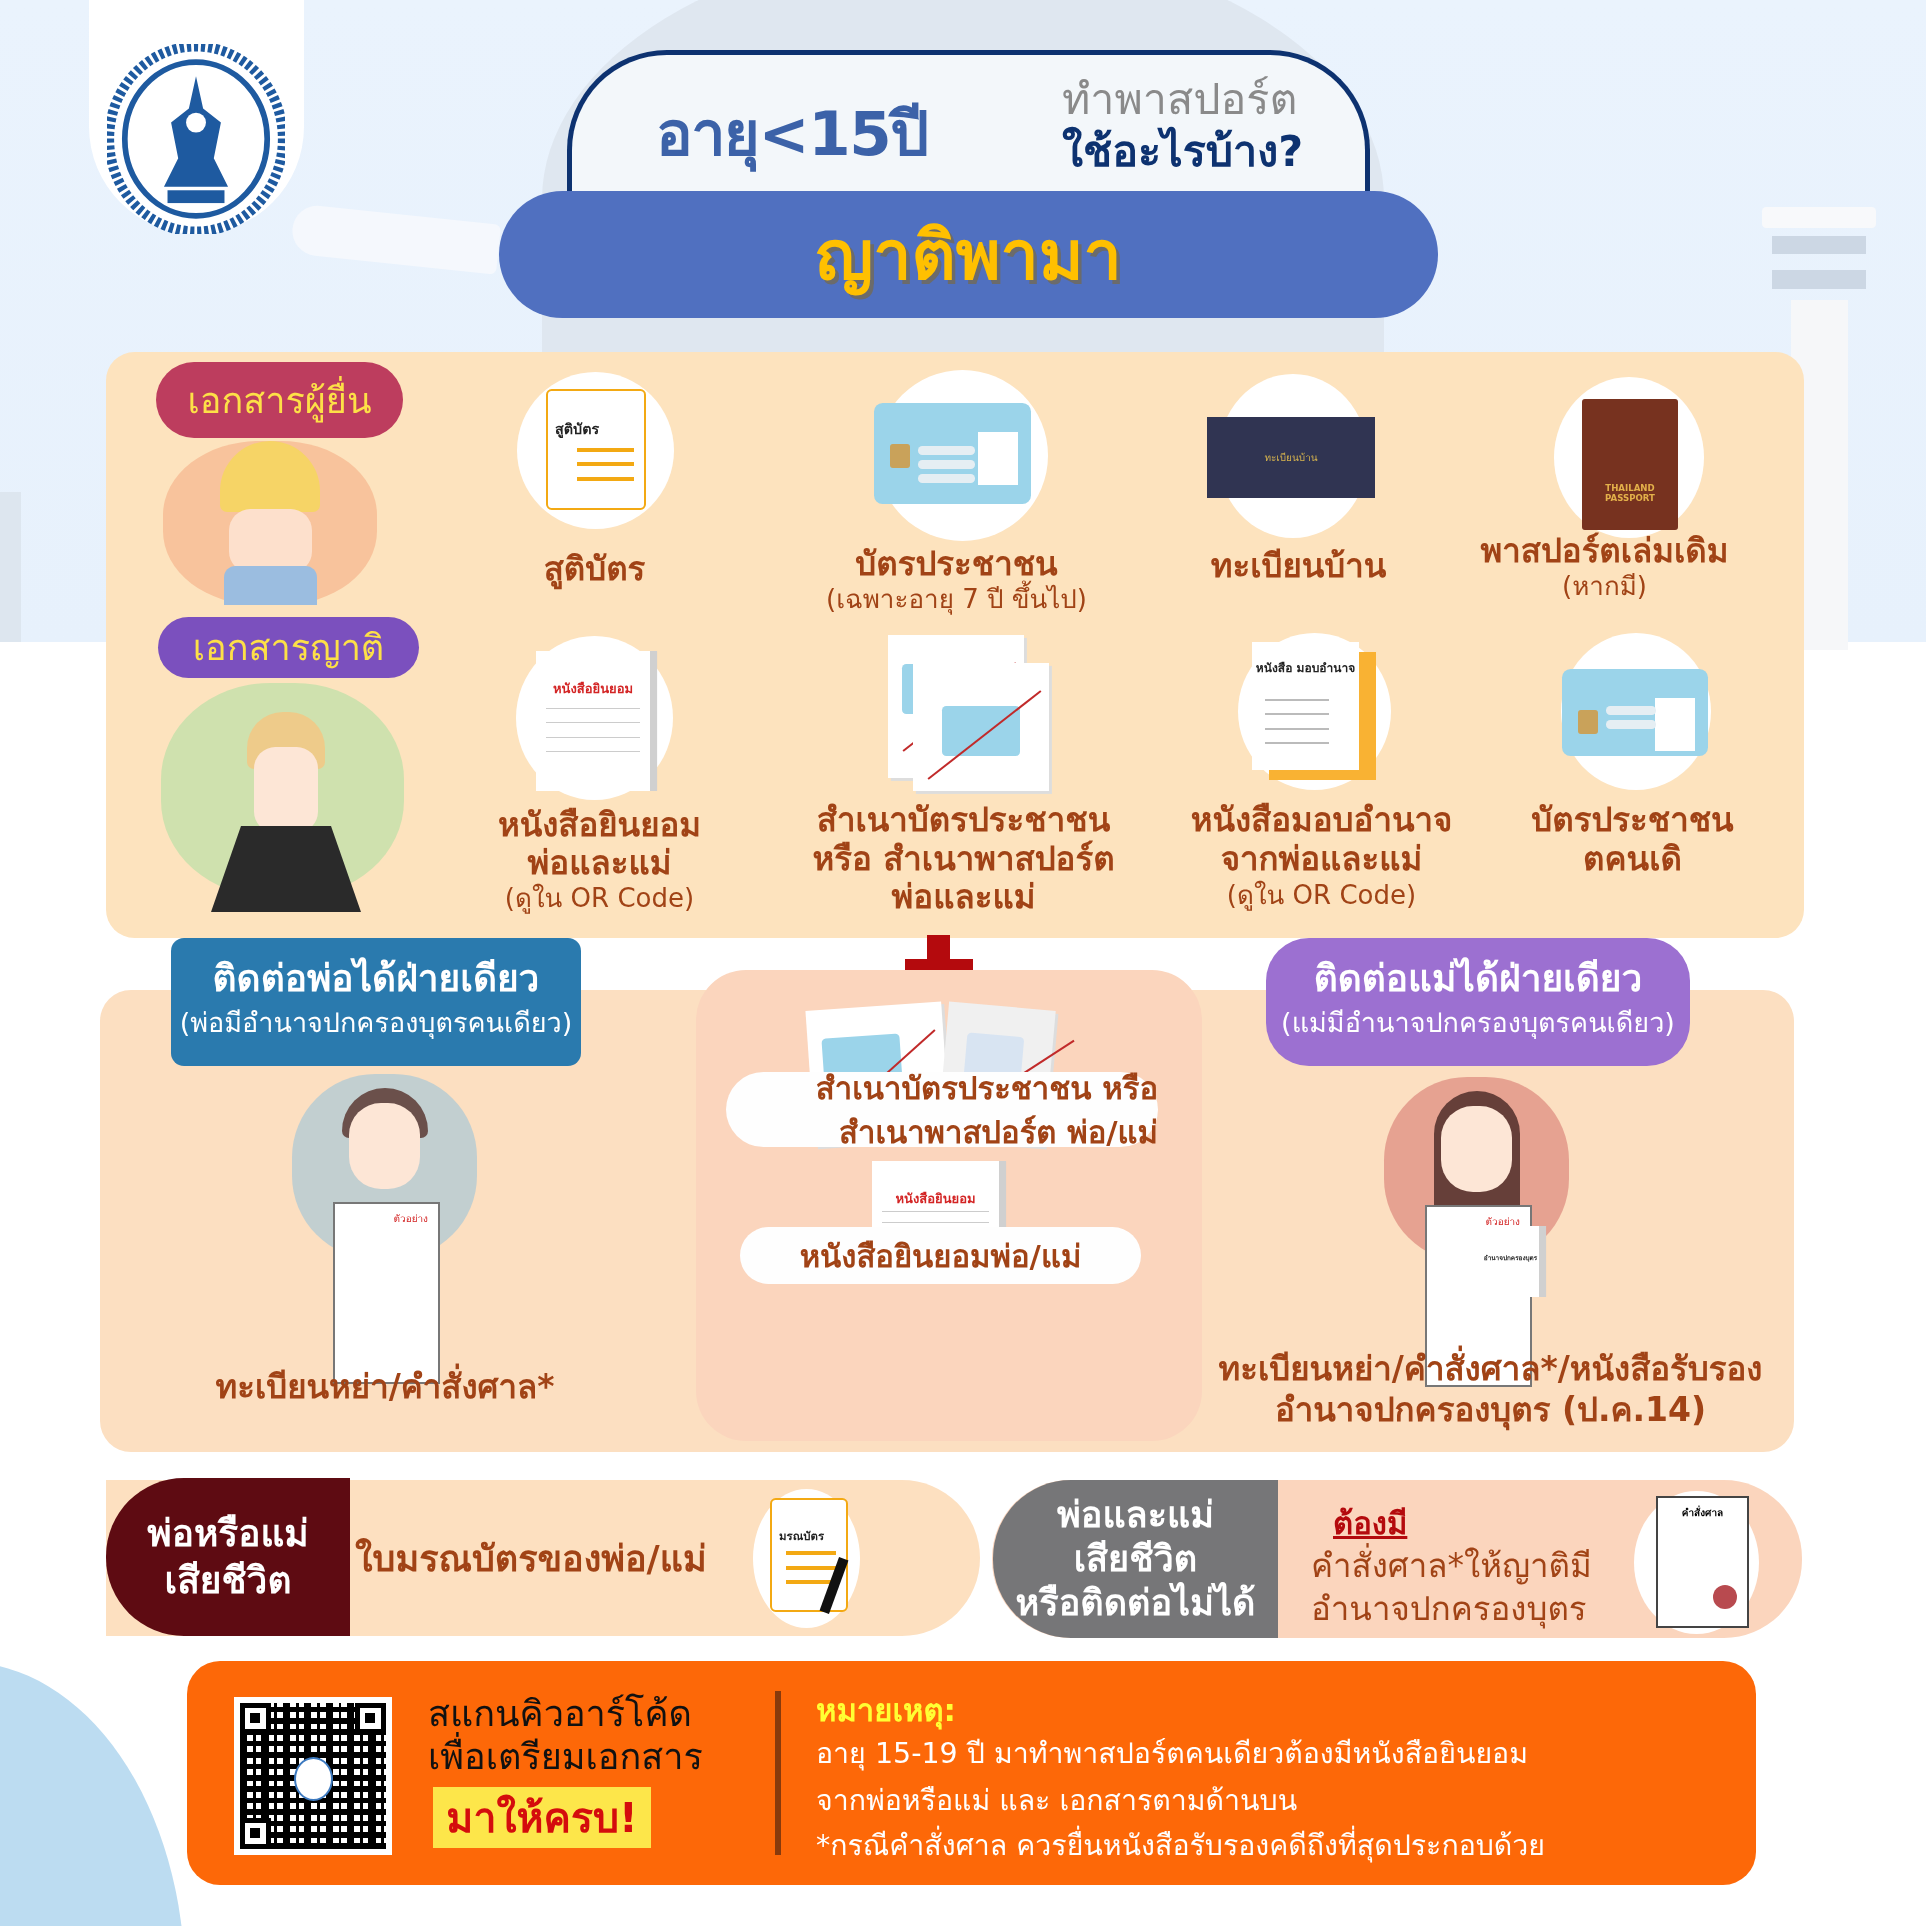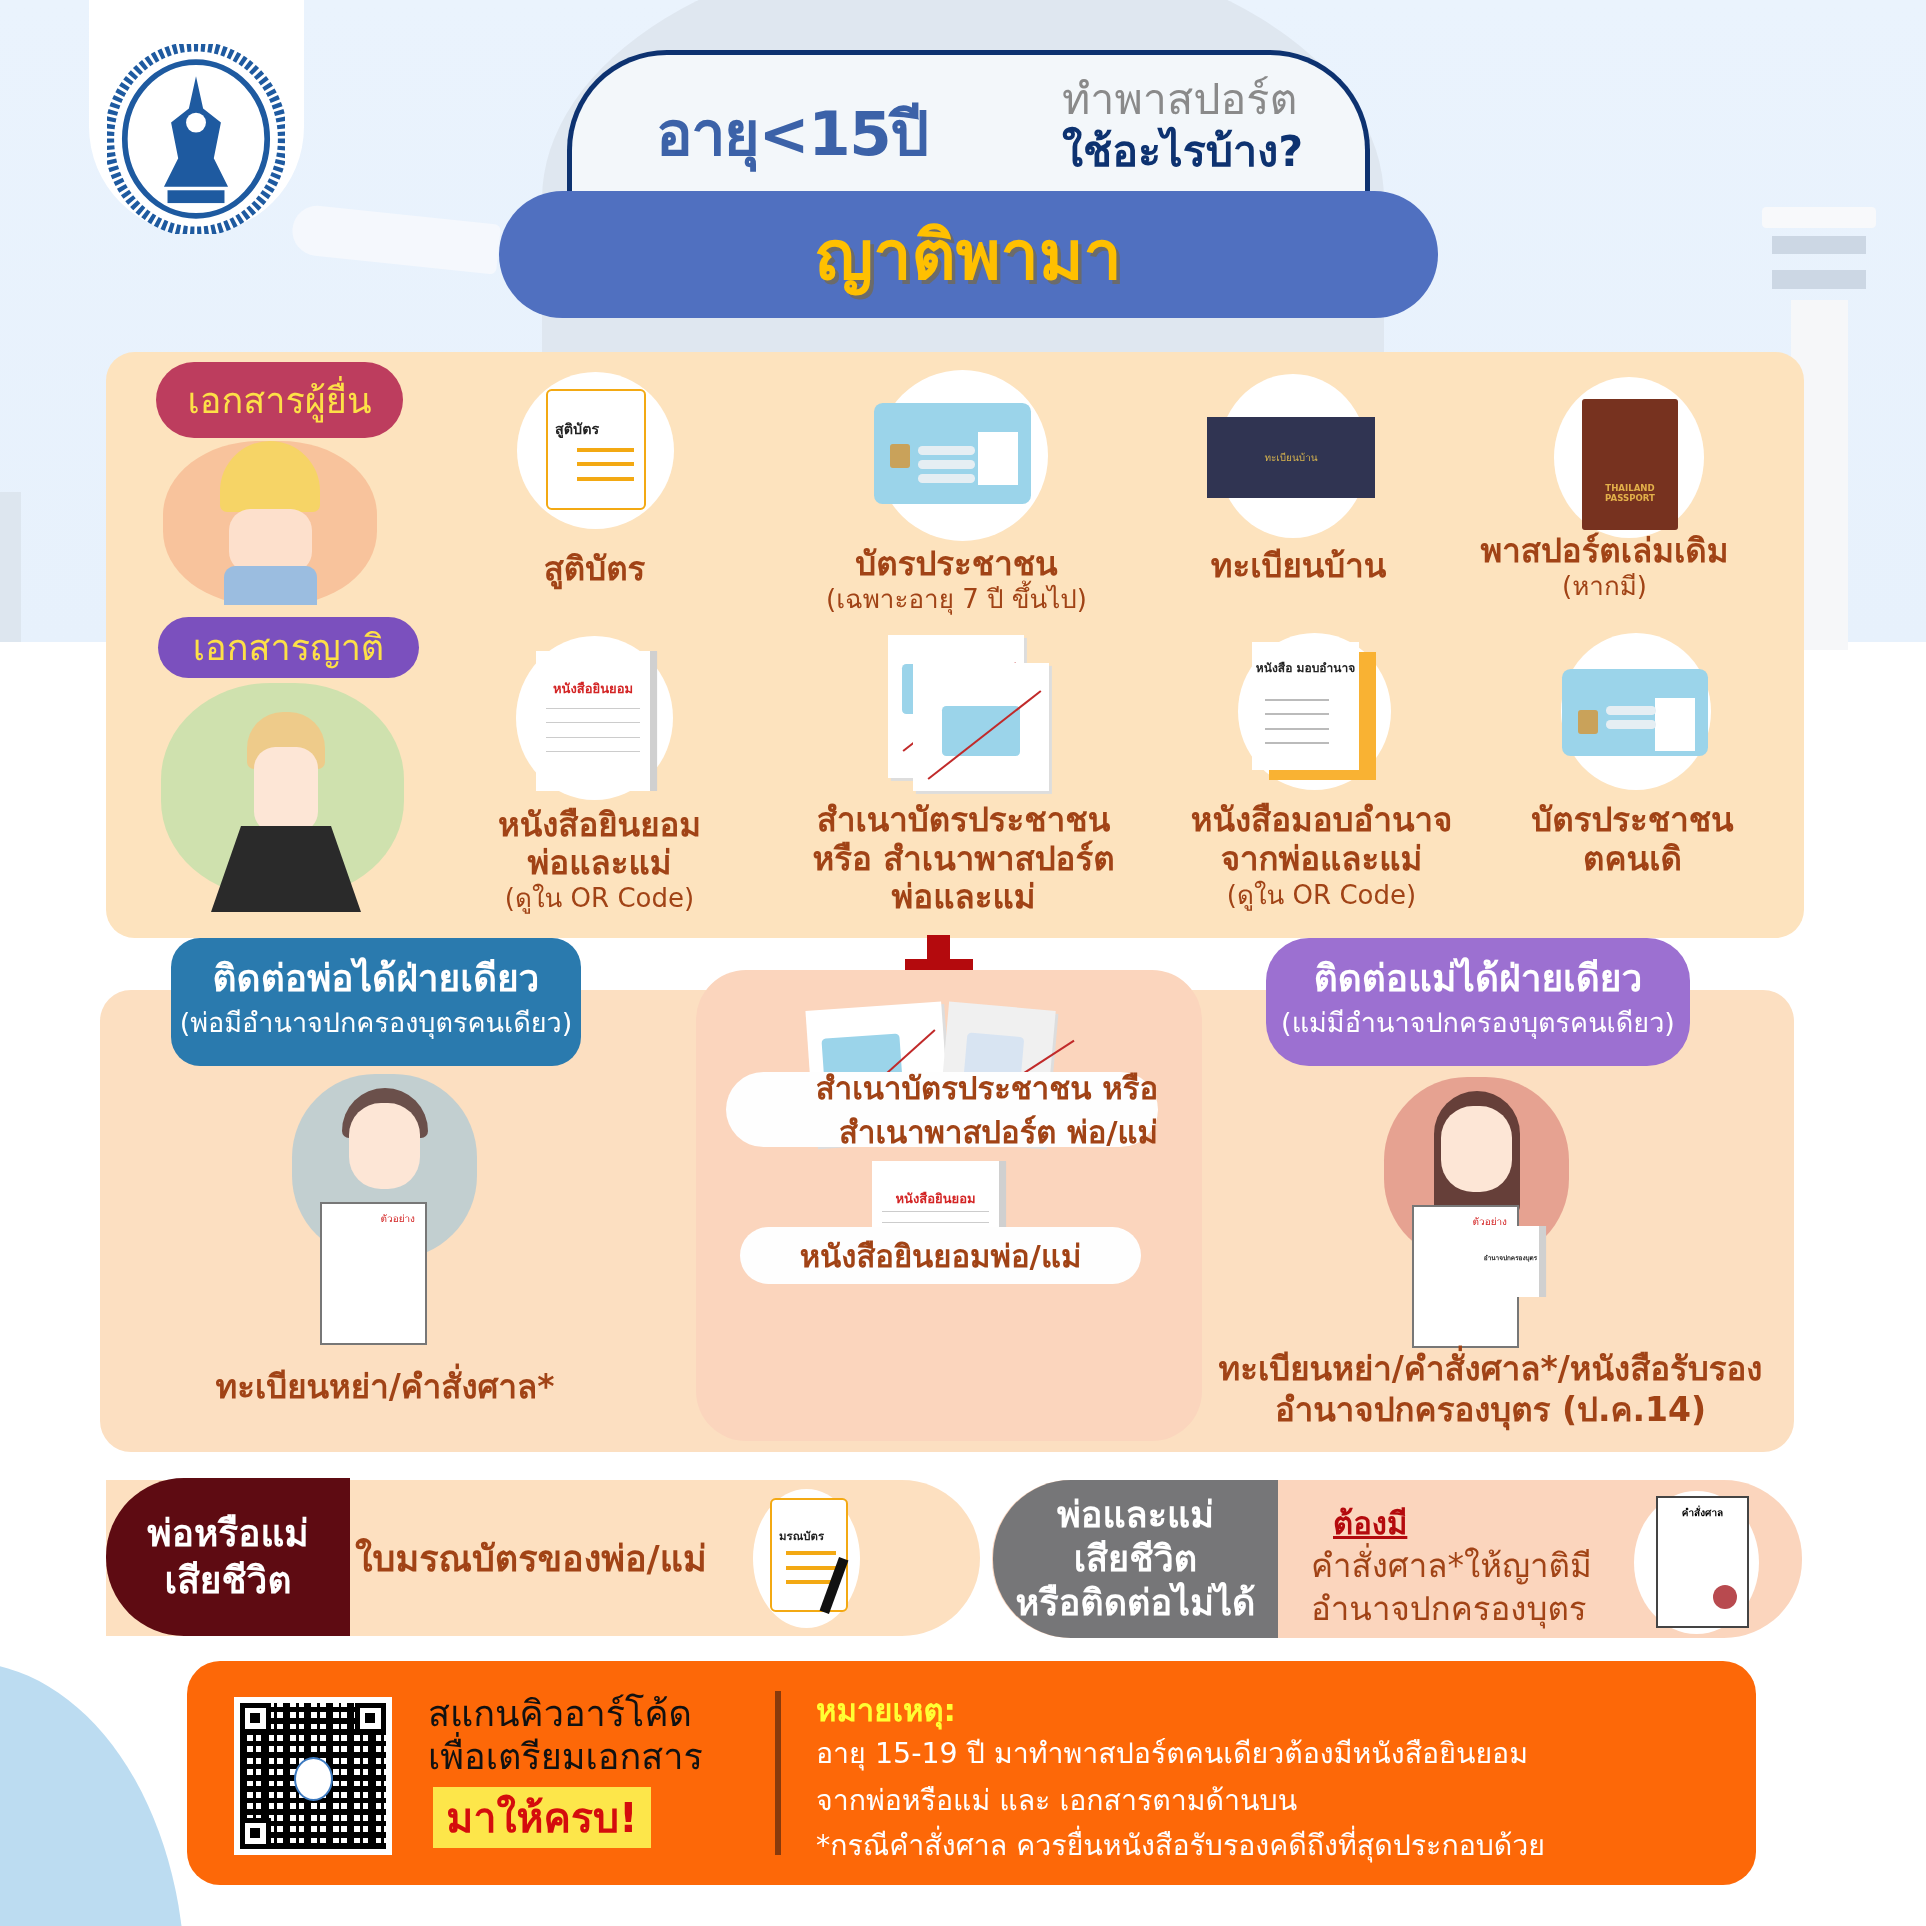--- a/index.html
+++ b/index.html
@@ -131,34 +131,34 @@
   .card-mid {
     position: absolute; left: 100px; top: 990px; width: 1694px; height: 462px;
     background: #fcdfc1; border-radius: 31px;
   }
   .card-mid-center {
     position: absolute; left: 696px; top: 970px; width: 506px; height: 471px;
     background: #fbd5bd; border-radius: 50px;
   }
   .pill-father {
     position: absolute; left: 171px; top: 938px; width: 410px; height: 128px; background: #2a7aae;
-    border-radius: 29px; color: #fff; text-align: center;
+    border-radius: 13px; color: #fff; text-align: center;
   }
   .pill-mother {
     position: absolute; left: 1266px; top: 938px; width: 424px; height: 128px; background: #9c70d1;
     border-radius: 43px; color: #fff; text-align: center;
   }
   .pill-title { font-size: 37px; font-weight: bold; line-height: 50px; padding-top: 15.7px; }
   .pill-sub { font-size: 27px; line-height: 37px; }
 
   .person { position: absolute; width: 185px; height: 235px; }
   .person .cloud { position: absolute; left: 0; top: 0; width: 185px; height: 185px; border-radius: 45%; }
   .person .head { position: absolute; left: 57px; top: 28.5px; width: 71px; height: 86px; background: #fde6d6; border-radius: 32px; }
   .person .hair { position: absolute; left: 50px; top: 14.3px; width: 86px; height: 50px; border-radius: 43px 43px 7.1px 7.1px; }
-  .person .paper { position: absolute; left: 28px; top: 128px; width: 107px; height: 143px; background: #fff; border: 2.9px solid #777; }
+  .person .paper { position: absolute; left: 41px; top: 128px; width: 107px; height: 182px; background: #fff; border: 2.9px solid #777; }
   .person .paper .t { position: absolute; right: 10px; top: 7.1px; font-size: 10px; color: #d32424; }
 
   .mid-label {
     position: absolute; color: #a14316; font-weight: bold; font-size: 33px; line-height: 41px; text-align: center;
   }
   .white-pill {
     position: absolute; background: #fefefe; border-radius: 50px; color: #a14316; font-weight: bold;
     font-size: 31px; line-height: 44px; text-align: center; display: flex; flex-direction: column; justify-content: center;
   }
 

